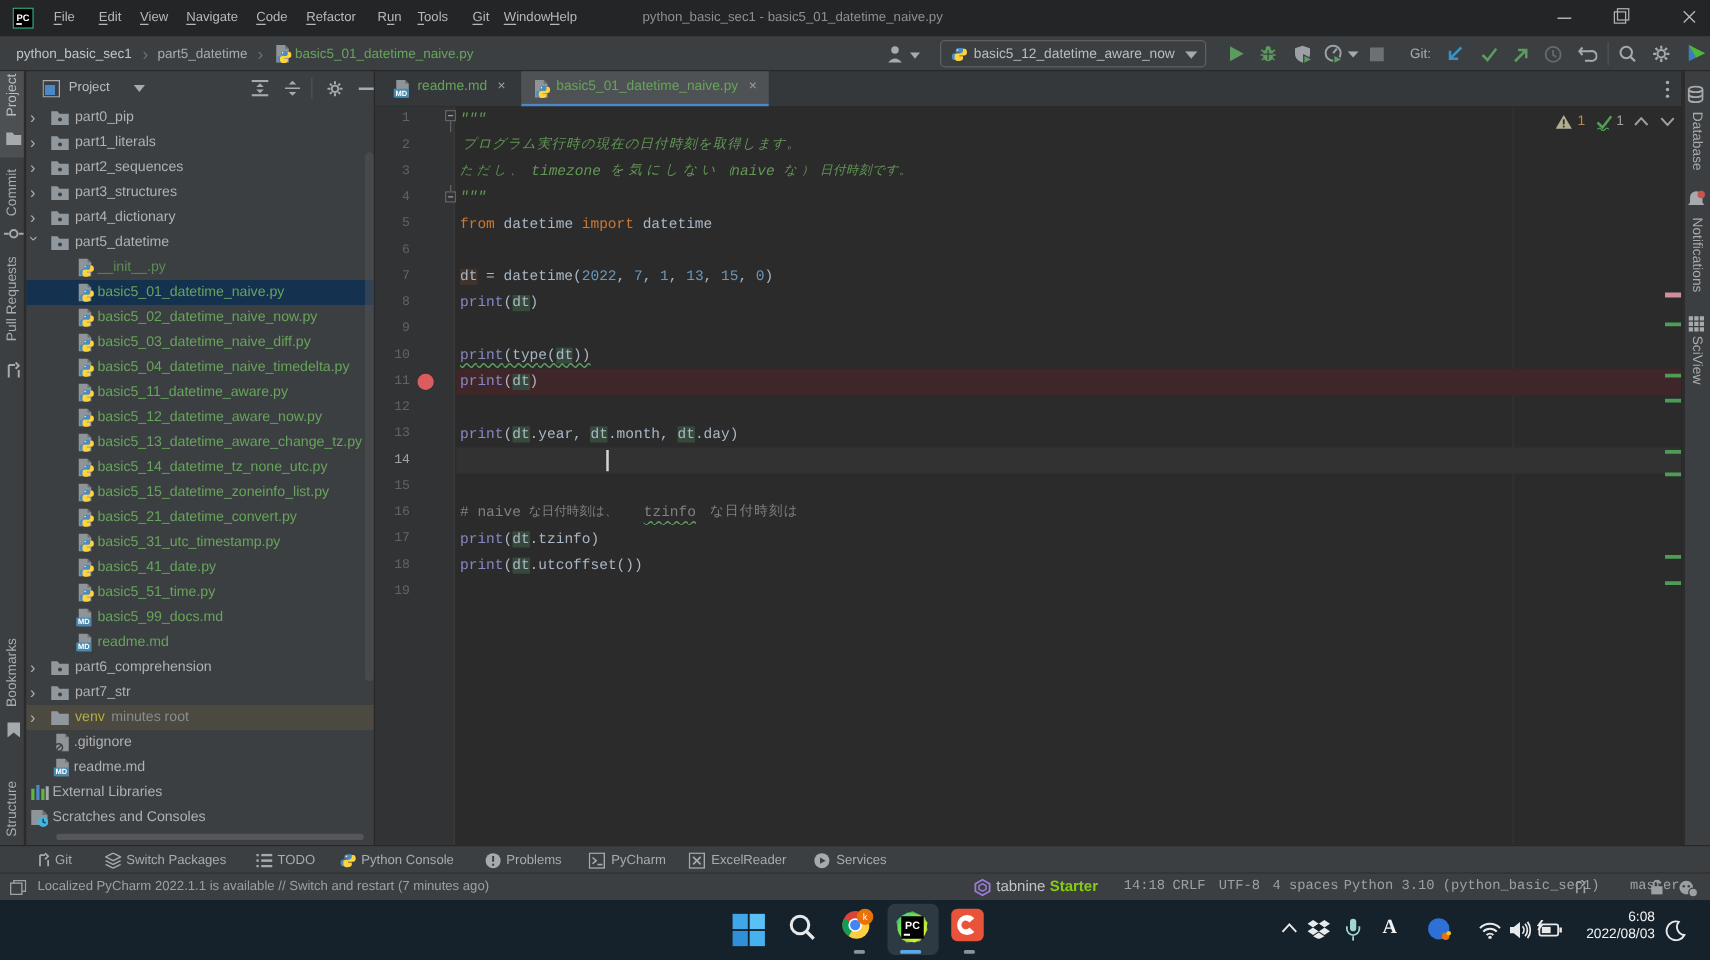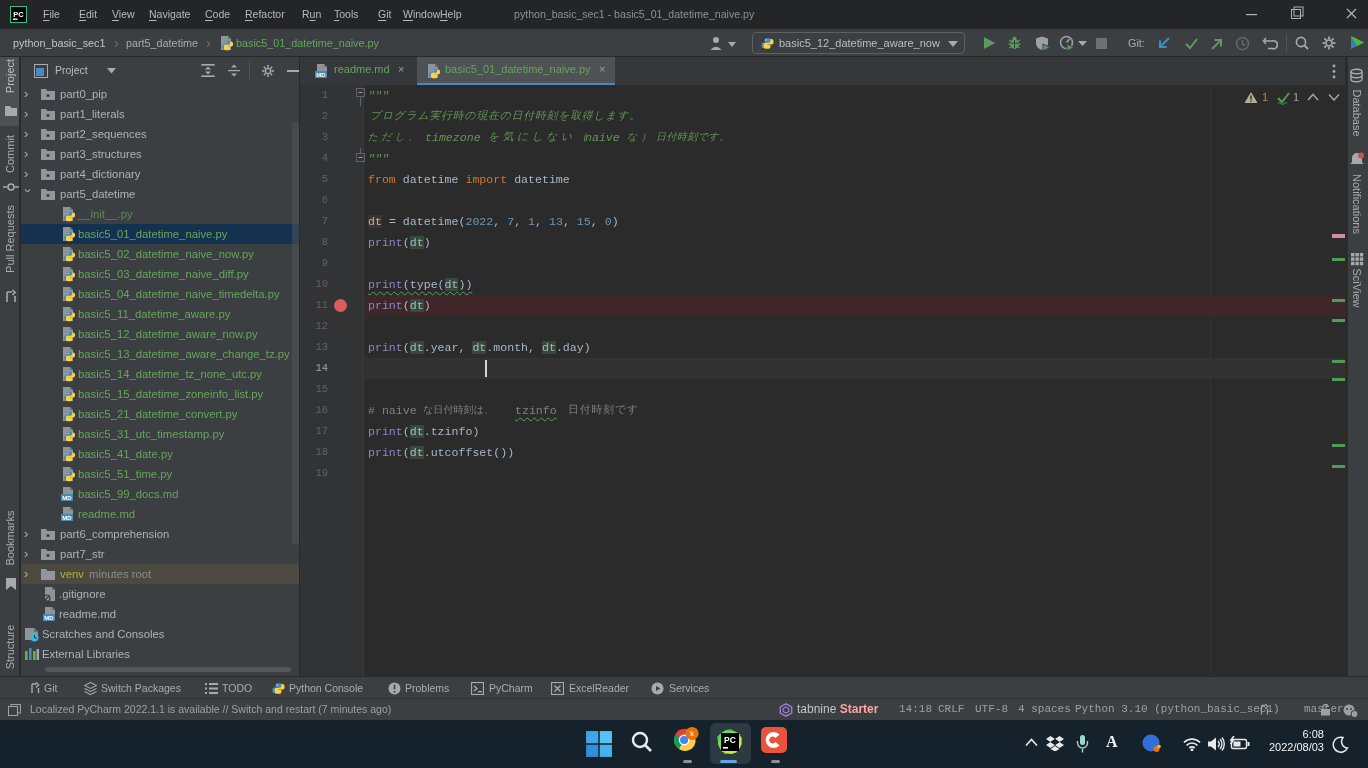--- a/index.html
+++ b/index.html
@@ -467,35 +467,35 @@
           <span class="lbl" style="left:38px">.gitignore</span>
         </div>
   <div class="trow">
           <svg class="tico" style="left:21px" width="16" height="16">
             <use href="#mdfile"></use>
           </svg>
           <span class="lbl" style="left:38px">readme.md</span>
         </div>
   <div class="trow">
           <svg class="tico" style="left:3px" width="16" height="16">
+            <rect x="1" y="5" width="2.6" height="9" fill="#62B543"></rect>
+            <rect x="5" y="2" width="2.6" height="12" fill="#4A88C7"></rect>
+            <rect x="9" y="5" width="2.6" height="9" fill="#62B543"></rect>
+            <rect x="12.6" y="3" width="2.4" height="11" fill="#A7AAAC"></rect>
+          </svg>
+          <span class="lbl" style="left:21px">External Libraries</span>
+        </div>
+  <div class="trow">
+          <svg class="tico" style="left:3px" width="16" height="16">
             <path d="M1 2 h9 l4 4 v8 H1z" fill="#8E9498"></path>
             <path d="M10 2 l4 4 h-4z" fill="#6B7074"></path>
             <circle cx="10.5" cy="11.5" r="4" fill="#40B6E0"></circle>
             <path d="M10.5 9 L10.5 11.5 L12.5 12.5" stroke="#1a3a4a" stroke-width="1.1" fill="none"></path>
           </svg>
           <span class="lbl" style="left:21px">Scratches and Consoles</span>
-        </div>
-  <div class="trow">
-          <svg class="tico" style="left:3px" width="16" height="16">
-            <rect x="1" y="5" width="2.6" height="9" fill="#62B543"></rect>
-            <rect x="5" y="2" width="2.6" height="12" fill="#4A88C7"></rect>
-            <rect x="9" y="5" width="2.6" height="9" fill="#62B543"></rect>
-            <rect x="12.6" y="3" width="2.4" height="11" fill="#A7AAAC"></rect>
-          </svg>
-          <span class="lbl" style="left:21px">External Libraries</span>
         </div>
  </div>
  <div class="abs" style="left:271px;top:65px;width:7px;height:423px;background:#55585A;border-radius:4px;opacity:0.45"></div>
  <div class="abs" style="left:24px;top:610px;width:246px;height:5px;background:#5A5D5F;border-radius:3px;opacity:0.8"></div>
 </div>
 
 <div id="edcol">
  <div id="tabbar">
   <svg class="abs" style="left:14px;top:6px" width="16" height="16">
           <use href="#mdfile"></use>
@@ -558,21 +558,21 @@
   <div class="cline doc" style="top:0">"""</div>
   <div class="cline doc" style="top:21px"><span class="cpos cjk" style="left:2px;width:270px;font-size:10.8px">プログラム実行時の現在の日付時刻を取得します。</span></div>
   <div class="cline doc" style="top:42px"><span class="cpos cjk" style="left:0px;width:50px">ただし、</span><span class="cpos" style="left:57px">timezone</span><span class="cpos cjk" style="left:120px;width:84px;font-size:10.8px">を気にしない</span><span class="cpos cjk" style="left:209px;width:12px">（</span><span class="cpos" style="left:217px">naive</span><span class="cpos cjk" style="left:259px;width:24px">な）</span><span class="cpos cjk" style="left:288px;width:73px">日付時刻です。</span></div>
   <div class="cline doc" style="top:63px">"""</div>
   <div class="cline" style="top:84px"><span class="kw">from</span> datetime <span class="kw">import</span> datetime</div>
   <div class="cline" style="top:126px"><span class="occw">dt</span> = datetime(<span class="num">2022</span>, <span class="num">7</span>, <span class="num">1</span>, <span class="num">13</span>, <span class="num">15</span>, <span class="num">0</span>)</div>
   <div class="cline" style="top:147px"><span class="bi">print</span>(<span class="occ">dt</span>)</div>
   <div class="cline" style="top:189px"><span class="squig"><span class="bi">print</span>(type(<span class="occ">dt</span>))</span></div>
   <div class="cline" style="top:210px"><span class="bi">print</span>(<span class="occ">dt</span>)</div>
   <div class="cline" style="top:252px"><span class="bi">print</span>(<span class="occ">dt</span>.year, <span class="occ">dt</span>.month, <span class="occ">dt</span>.day)</div>
-  <div class="cline cmt" style="top:315px"><span class="cpos" style="left:0"># naive</span><span class="cpos cjk" style="left:55px;width:71px">な日付時刻は、</span><span class="cpos squig" style="left:147px">tzinfo</span><span class="cpos cjk" style="left:200px;width:70px;font-size:10.8px">日付時刻です</span></div>
+  <div class="cline cmt" style="top:315px"><span class="cpos" style="left:0"># naive</span><span class="cpos cjk" style="left:55px;width:71px">な日付時刻は、</span><span class="cpos squig" style="left:147px">tzinfo</span><span class="cpos cjk" style="left:200px;width:70px;font-size:10.8px">な日付時刻は</span></div>
   <div class="cline" style="top:336px"><span class="bi">print</span>(<span class="occ">dt</span>.tzinfo)</div>
   <div class="cline" style="top:357px"><span class="bi">print</span>(<span class="occ">dt</span>.utcoffset())</div>
 
   <div class="abs" style="left:185px;top:275px;width:1.5px;height:17px;background:#D4D4D4"></div>
 
   <svg class="abs" style="left:944px;top:6px" width="14" height="13">
           <path d="M7 1 L13.5 12 L0.5 12z" fill="#B3AE8F"></path>
           <rect x="6.3" y="4.5" width="1.4" height="4" fill="#2B2B2B"></rect>
           <rect x="6.3" y="9.5" width="1.4" height="1.4" fill="#2B2B2B"></rect>
         </svg>
@@ -651,21 +651,21 @@
 <div id="statusbar">
   <svg class="abs" style="left:8px;top:5px" width="13" height="12">
         <rect x="0.5" y="2.5" width="9" height="9" fill="none" stroke="#9DA0A2" stroke-width="1.1"></rect>
         <path d="M3 2.5 L3 0.5 L12.5 0.5 L12.5 9 L10 9" fill="none" stroke="#9DA0A2" stroke-width="1.1"></path>
       </svg>
   <div class="stitem" style="left:30px">Localized PyCharm 2022.1.1 is available // Switch and restart (7 minutes ago)</div>
   <svg class="abs" style="left:779px;top:4px" width="14" height="14">
         <path d="M7 0.8 L12.7 4 L12.7 10 L7 13.2 L1.3 10 L1.3 4z" fill="none" stroke="#9D7BD8" stroke-width="1.4"></path>
         <path d="M7 4 L9.8 5.5 L9.8 8.5 L7 10 L4.2 8.5 L4.2 5.5z" fill="none" stroke="#9D7BD8" stroke-width="1.2"></path>
       </svg>
-  <div class="stitem" style="left:797px;color:#C2C4C6;font-size:12px">tabnine <b style="color:#fca5a5">Starter</b></div>
+  <div class="stitem" style="left:797px;color:#C2C4C6;font-size:12px">tabnine <b style="color:#84cc16">Starter</b></div>
   <div class="stitem rt" style="left:899px">14:18</div>
   <div class="stitem rt" style="left:938px">CRLF</div>
   <div class="stitem rt" style="left:975px">UTF-8</div>
   <div class="stitem rt" style="left:1018px">4 spaces</div>
   <div class="stitem rt" style="left:1075px">Python 3.10 (python_basic_sec1)</div>
   <svg class="abs" style="left:1259px;top:5px" width="11" height="12">
         <path d="M2.5 1.5 L2.5 10.5 M2.5 1.5 L6 1.5 M8.5 5 L8.5 10.5 M6.2 0 L8.7 2.5 L6.2 5" stroke="#9DA0A2" stroke-width="1.3" fill="none"></path>
       </svg>
   <div class="stitem rt" style="left:1304px">master</div>
   <svg class="abs" style="left:1320px;top:5px" width="11" height="12">

